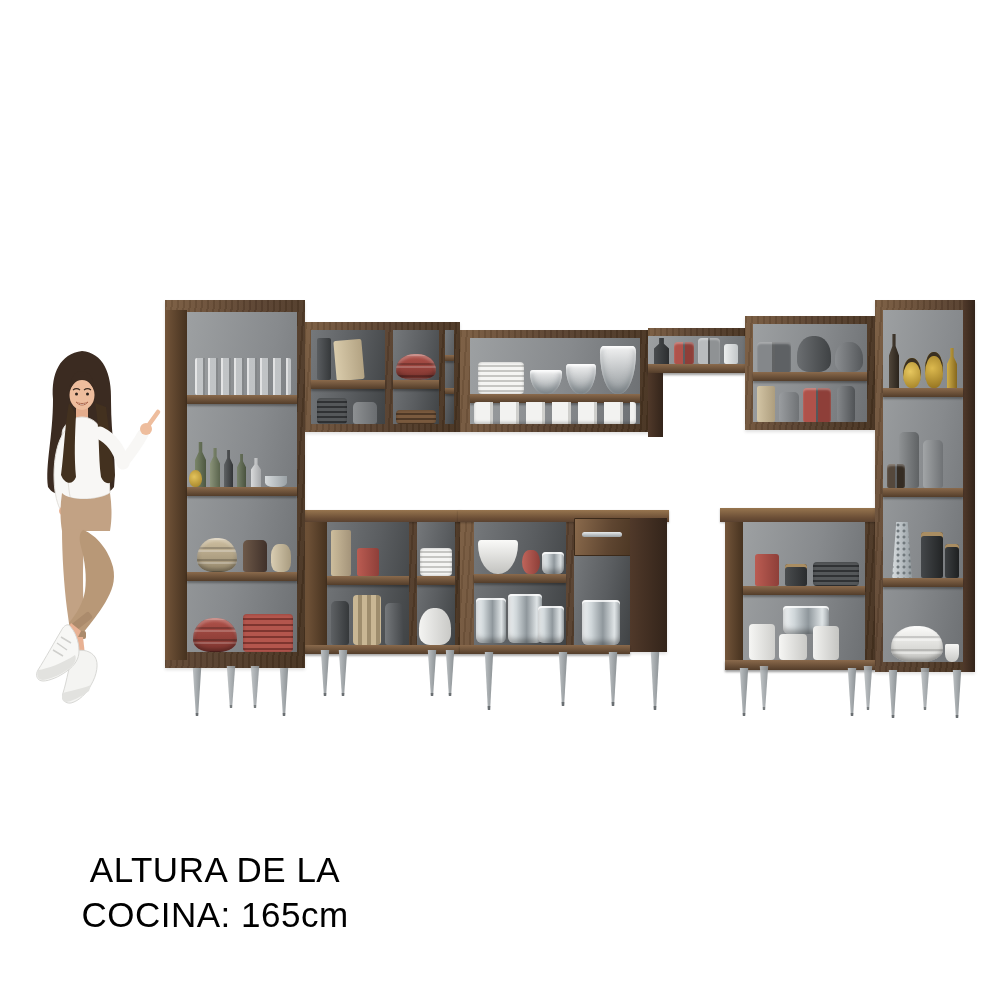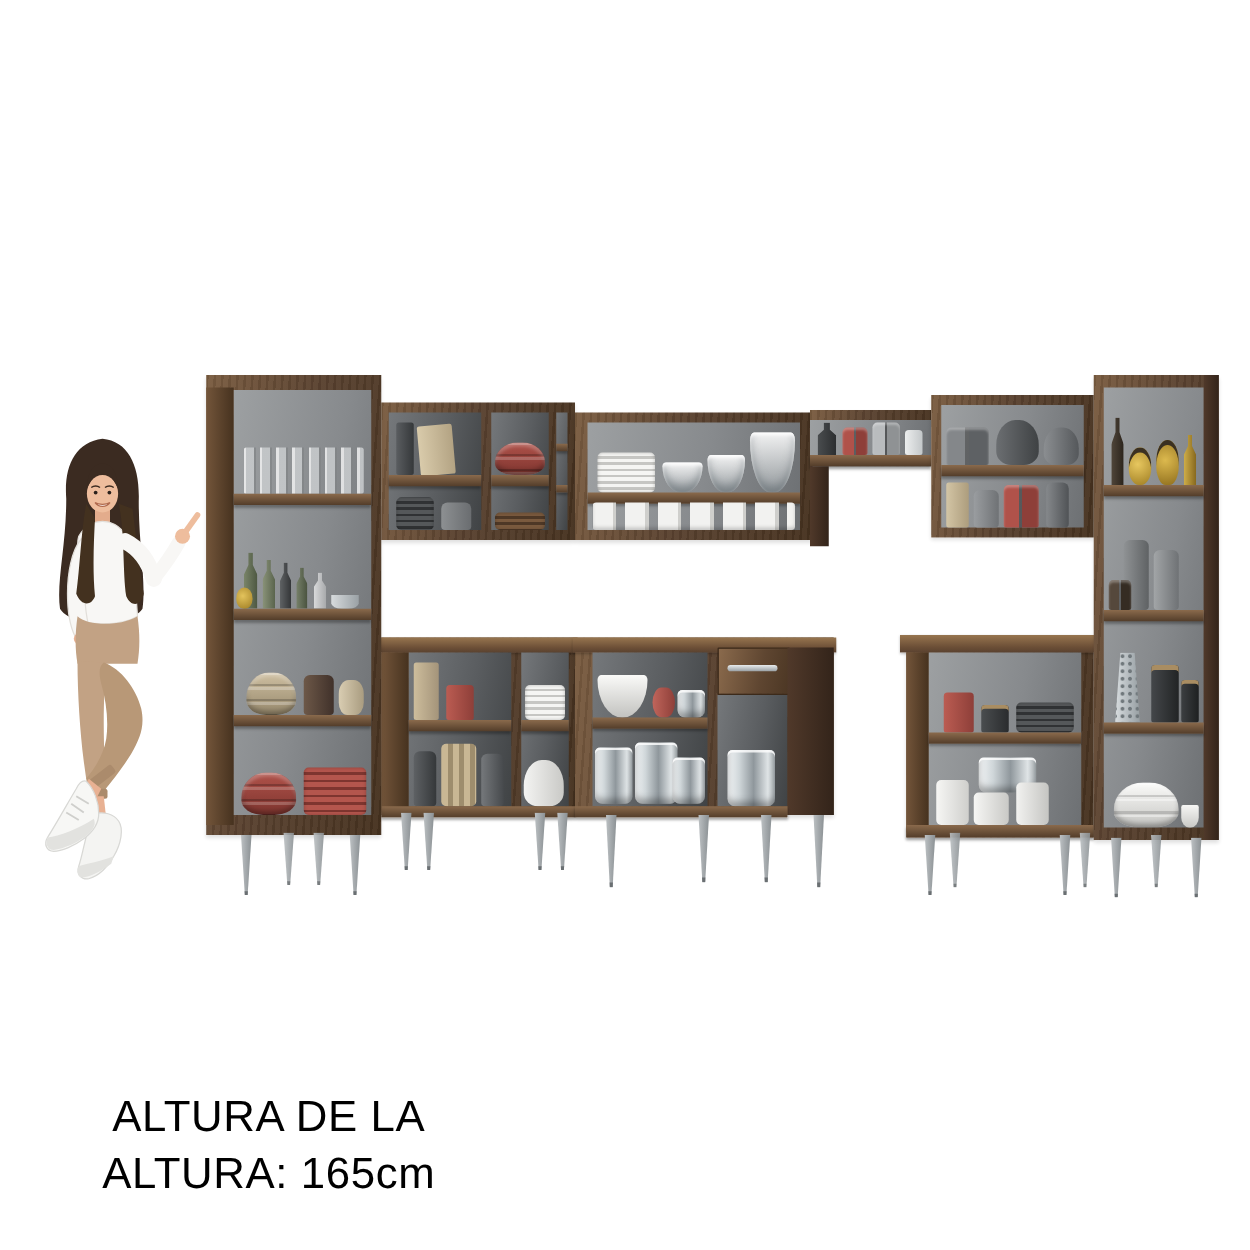--- a/index.html
+++ b/index.html
@@ -235,18 +235,18 @@
     <div class="leg" style="left:648px;top:652px;height:58px"></div>
     <div class="leg" style="left:737px;top:668px"></div>
     <div class="leg" style="left:757px;top:666px;height:44px;opacity:.9"></div>
     <div class="leg" style="left:845px;top:668px"></div>
     <div class="leg" style="left:861px;top:666px;height:44px;opacity:.9"></div>
     <div class="leg" style="left:886px;top:670px"></div>
     <div class="leg" style="left:918px;top:668px;height:42px;opacity:.9"></div>
     <div class="leg" style="left:950px;top:670px"></div>
   </div>
 
-  <div class="cap cap-left" style="left:70px;top:872px;width:290px">
+  <div class="cap cap-left" style="left:70px;top:848px;width:290px">
     <div>ALTURA DE LA</div>
-    <div>ALTURA: 165cm</div>
+    <div>COCINA: 165cm</div>
   </div>
 
 </div>
 
 </body></html>

